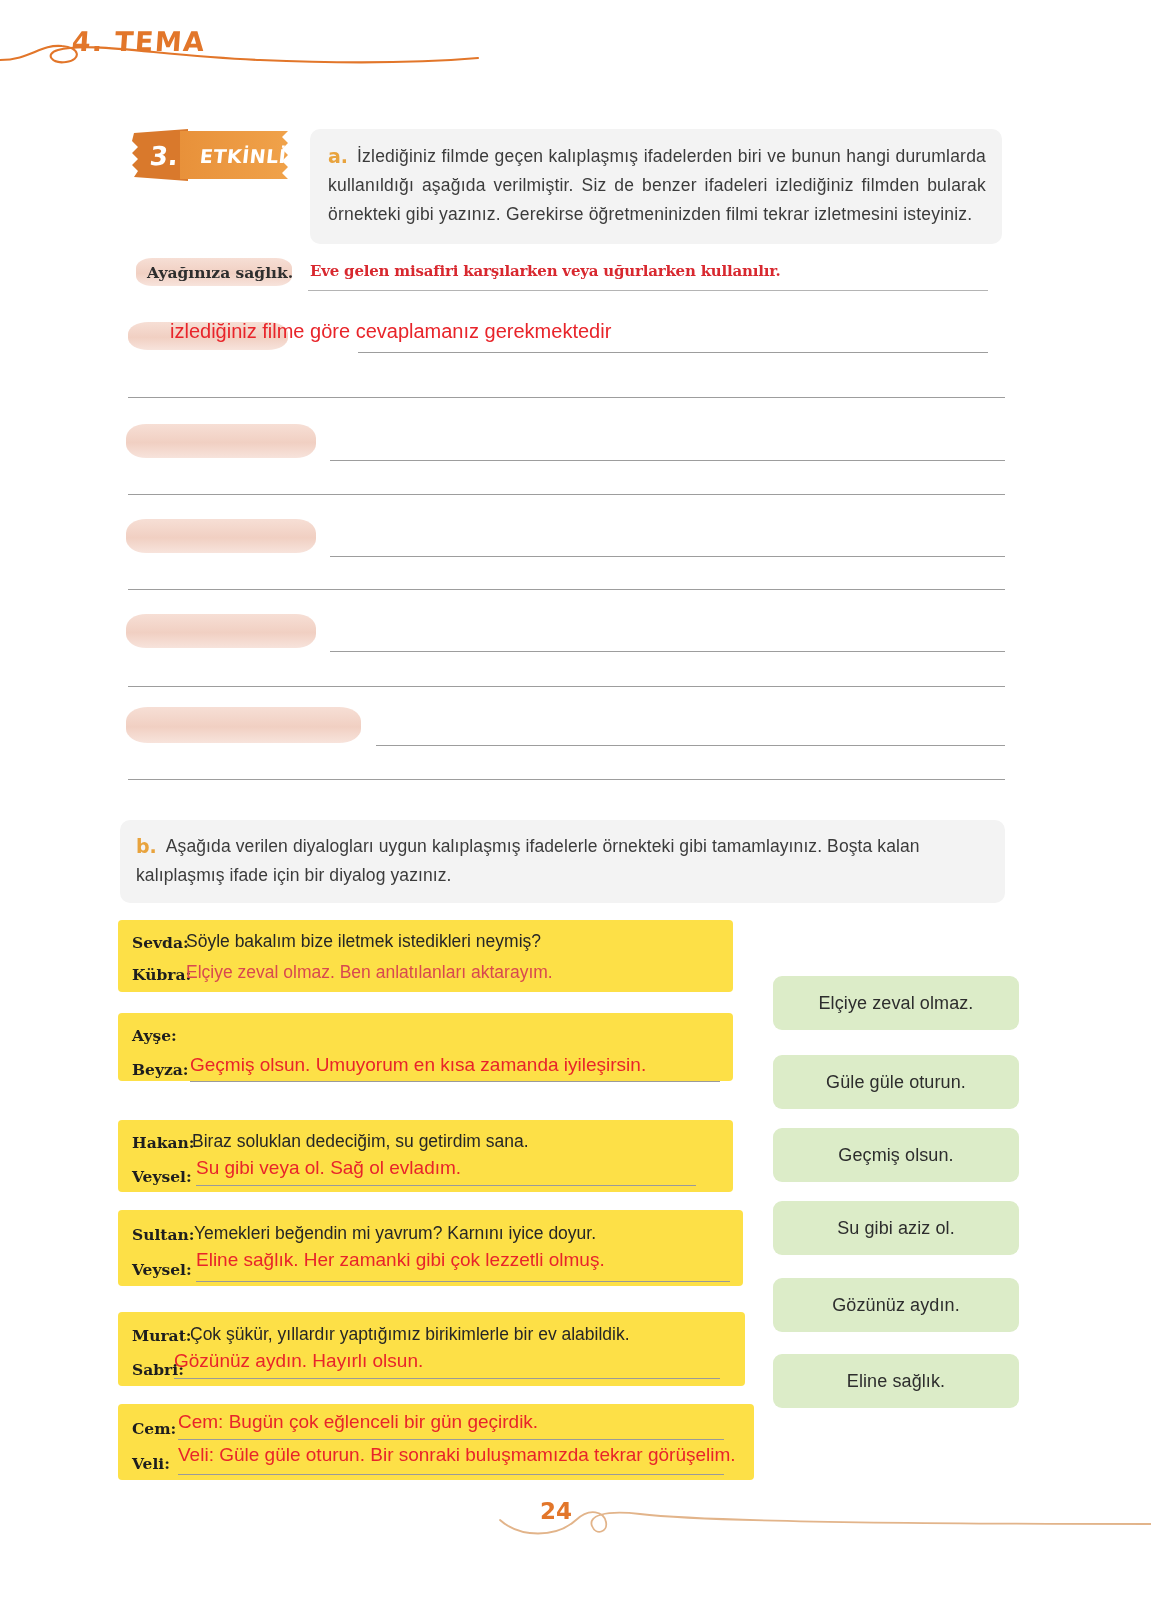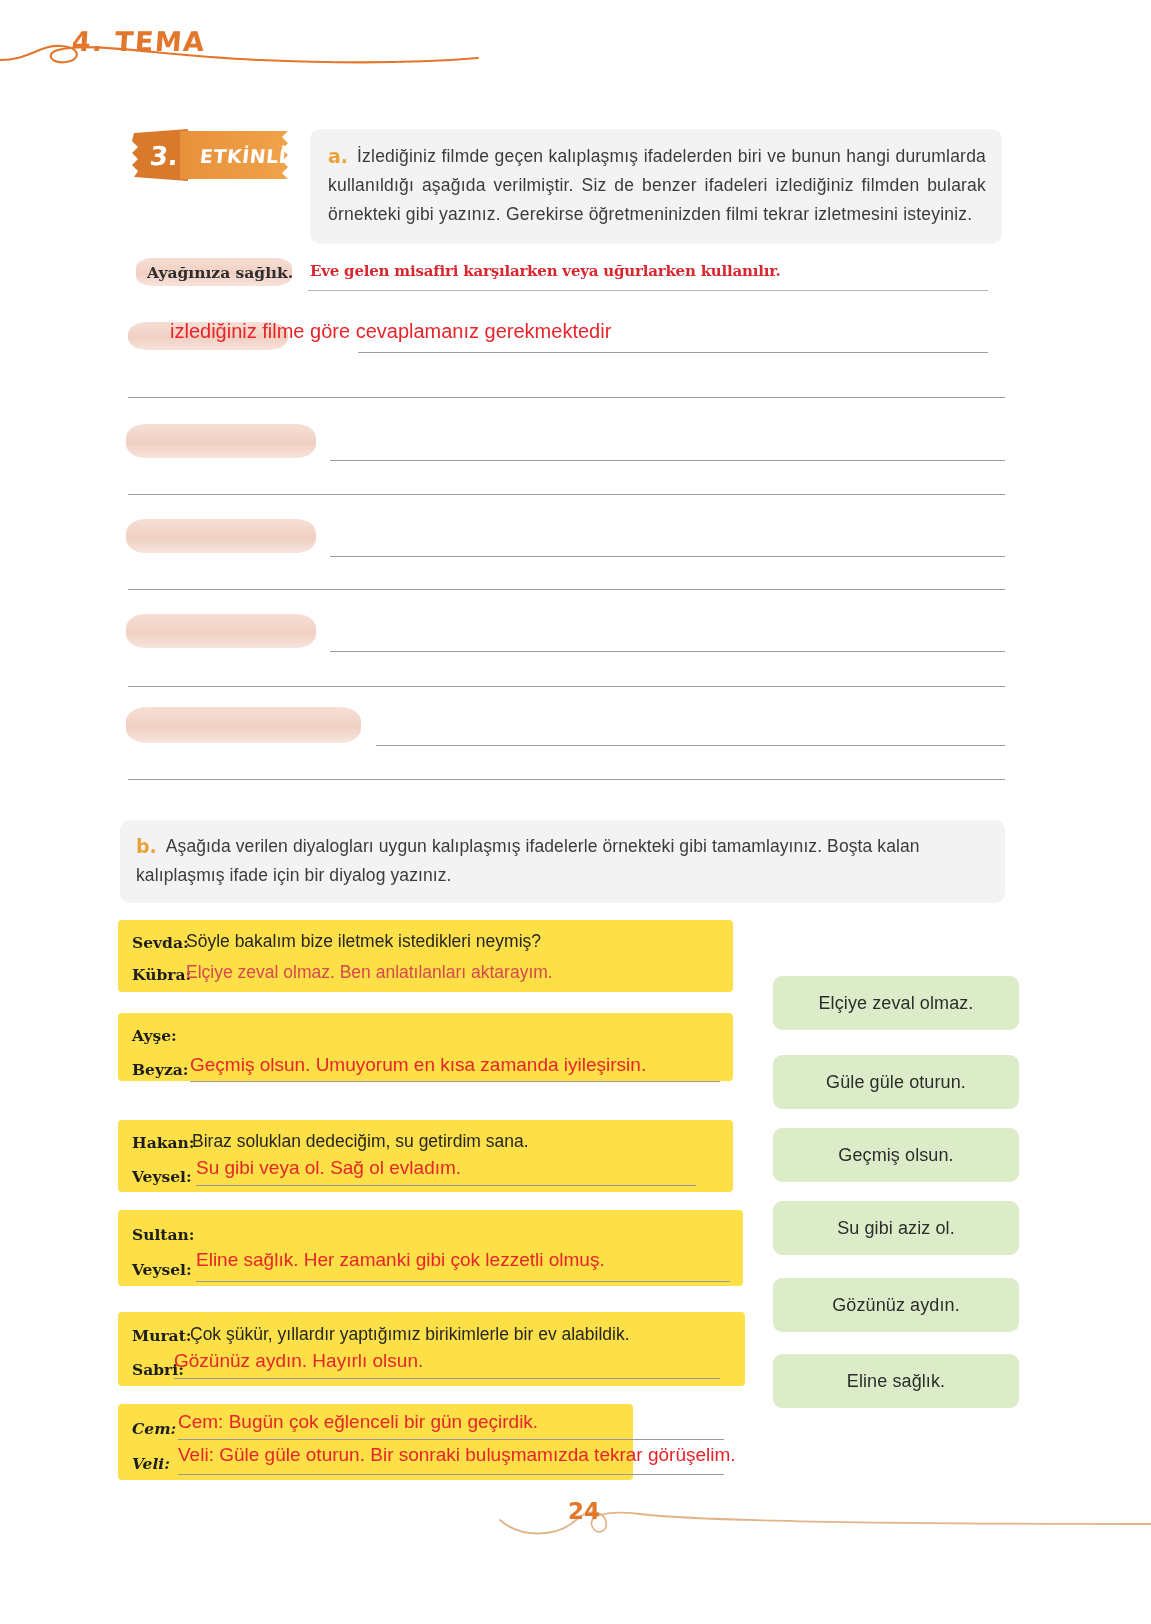--- a/index.html
+++ b/index.html
@@ -91,21 +91,21 @@
   .green{
     position:absolute;left:773px;width:246px;height:54px;
     background:#dcecc8;border-radius:9px;
     display:flex;align-items:center;justify-content:center;
   }
   .green span{font-size:18px;color:#2d2d2d;letter-spacing:.1px;}
 
   
   .footer{position:absolute;left:0;top:1490px;width:1151px;height:120px;}
   .pagenum{
-    position:absolute;left:540px;top:1498px;width:60px;text-align:right;
+    position:absolute;left:540px;top:1498px;width:60px;text-align:left;
     font-family:"DejaVu Sans", sans-serif;font-weight:bold;font-size:23px;
     color:#e2762a;
   }
 </style>
 </head>
 <body>
 
 <div class="tema-wrap">
   <svg class="tema-swoosh" viewBox="0 0 500 34">
     <path d="M0,26 C30,26 40,10 62,12 C80,13 82,26 66,28 C52,30 44,20 58,16 C90,7 160,22 260,26 C350,30 430,28 478,24" fill="none" stroke="#e2762a" stroke-width="2.1" stroke-linecap="round"></path>
@@ -182,34 +182,35 @@
 <div class="dlg" style="top:1120px;width:615px;height:72px;">
   <div class="spk" style="left:14px;top:13px;">Hakan:</div>
   <div class="utt" style="left:74px;top:11px;">Biraz soluklan dedeciğim, su getirdim sana.</div>
   <div class="spk" style="left:14px;top:47px;">Veysel:</div>
 </div>
 <div class="utt-red" style="left:196px;top:1157px;">Su gibi veya ol. Sağ ol evladım.</div>
 <div class="ul" style="left:196px;top:1185px;width:500px;"></div>
 
 <div class="dlg" style="top:1210px;width:625px;height:76px;">
   <div class="spk" style="left:14px;top:15px;">Sultan:</div>
+  <div class="utt" style="left:76px;top:13px;">Yemekleri beğendin mi yavrum? Karnını iyice doyur.</div>
   <div class="spk" style="left:14px;top:50px;">Veysel:</div>
 </div>
 <div class="utt-red" style="left:196px;top:1249px;">Eline sağlık. Her zamanki gibi çok lezzetli olmuş.</div>
 <div class="ul" style="left:196px;top:1281px;width:534px;"></div>
 
 <div class="dlg" style="top:1312px;width:627px;height:74px;">
   <div class="spk" style="left:14px;top:14px;">Murat:</div>
   <div class="utt" style="left:72px;top:12px;">Çok şükür, yıllardır yaptığımız birikimlerle bir ev alabildik.</div>
   <div class="spk" style="left:14px;top:48px;">Sabri:</div>
 </div>
 <div class="utt-red" style="left:174px;top:1350px;">Gözünüz aydın. Hayırlı olsun.</div>
 <div class="ul" style="left:174px;top:1378px;width:546px;"></div>
 
-<div class="dlg" style="top:1404px;width:515px;height:76px;font-style:italic;">
+<div class="dlg" style="top:1404px;width:636px;height:76px;">
   <div class="spk" style="left:14px;top:15px;">Cem:</div>
   <div class="spk" style="left:14px;top:50px;">Veli:</div>
 </div>
 <div class="utt-red" style="left:178px;top:1411px;">Cem: Bugün çok eğlenceli bir gün geçirdik.</div>
 <div class="ul" style="left:178px;top:1439px;width:546px;"></div>
 <div class="utt-red" style="left:178px;top:1444px;">Veli: Güle güle oturun. Bir sonraki buluşmamızda tekrar görüşelim.</div>
 <div class="ul" style="left:178px;top:1474px;width:546px;"></div>
 
 <div class="green" style="top:976px;">
   <span>Elçiye zeval olmaz.</span>

